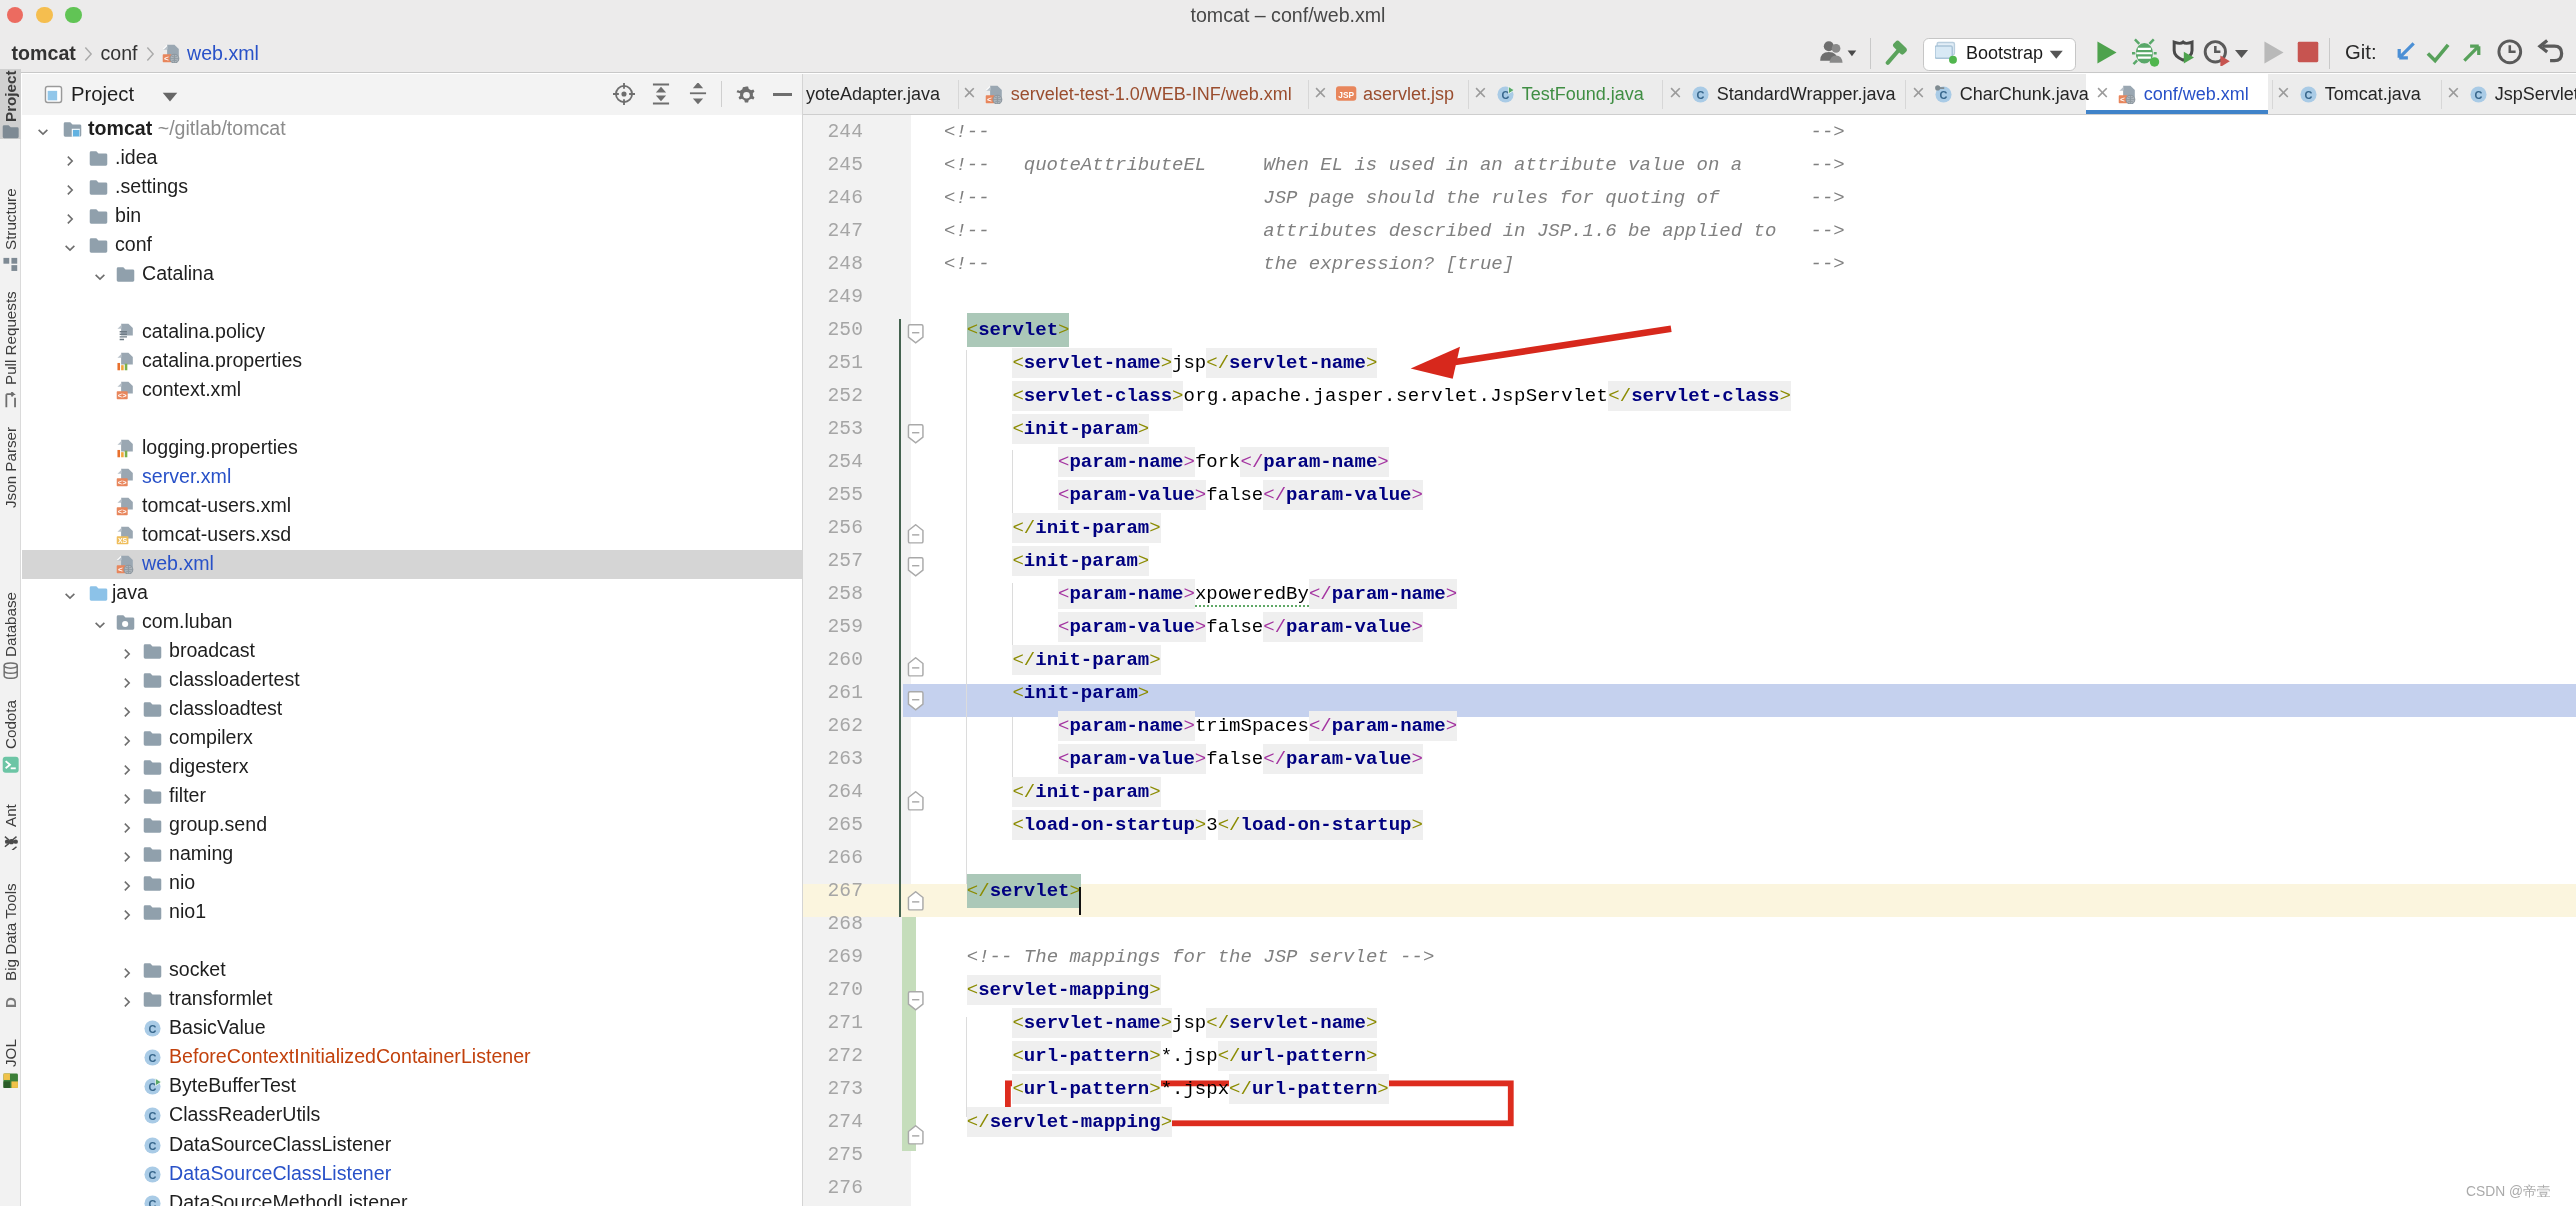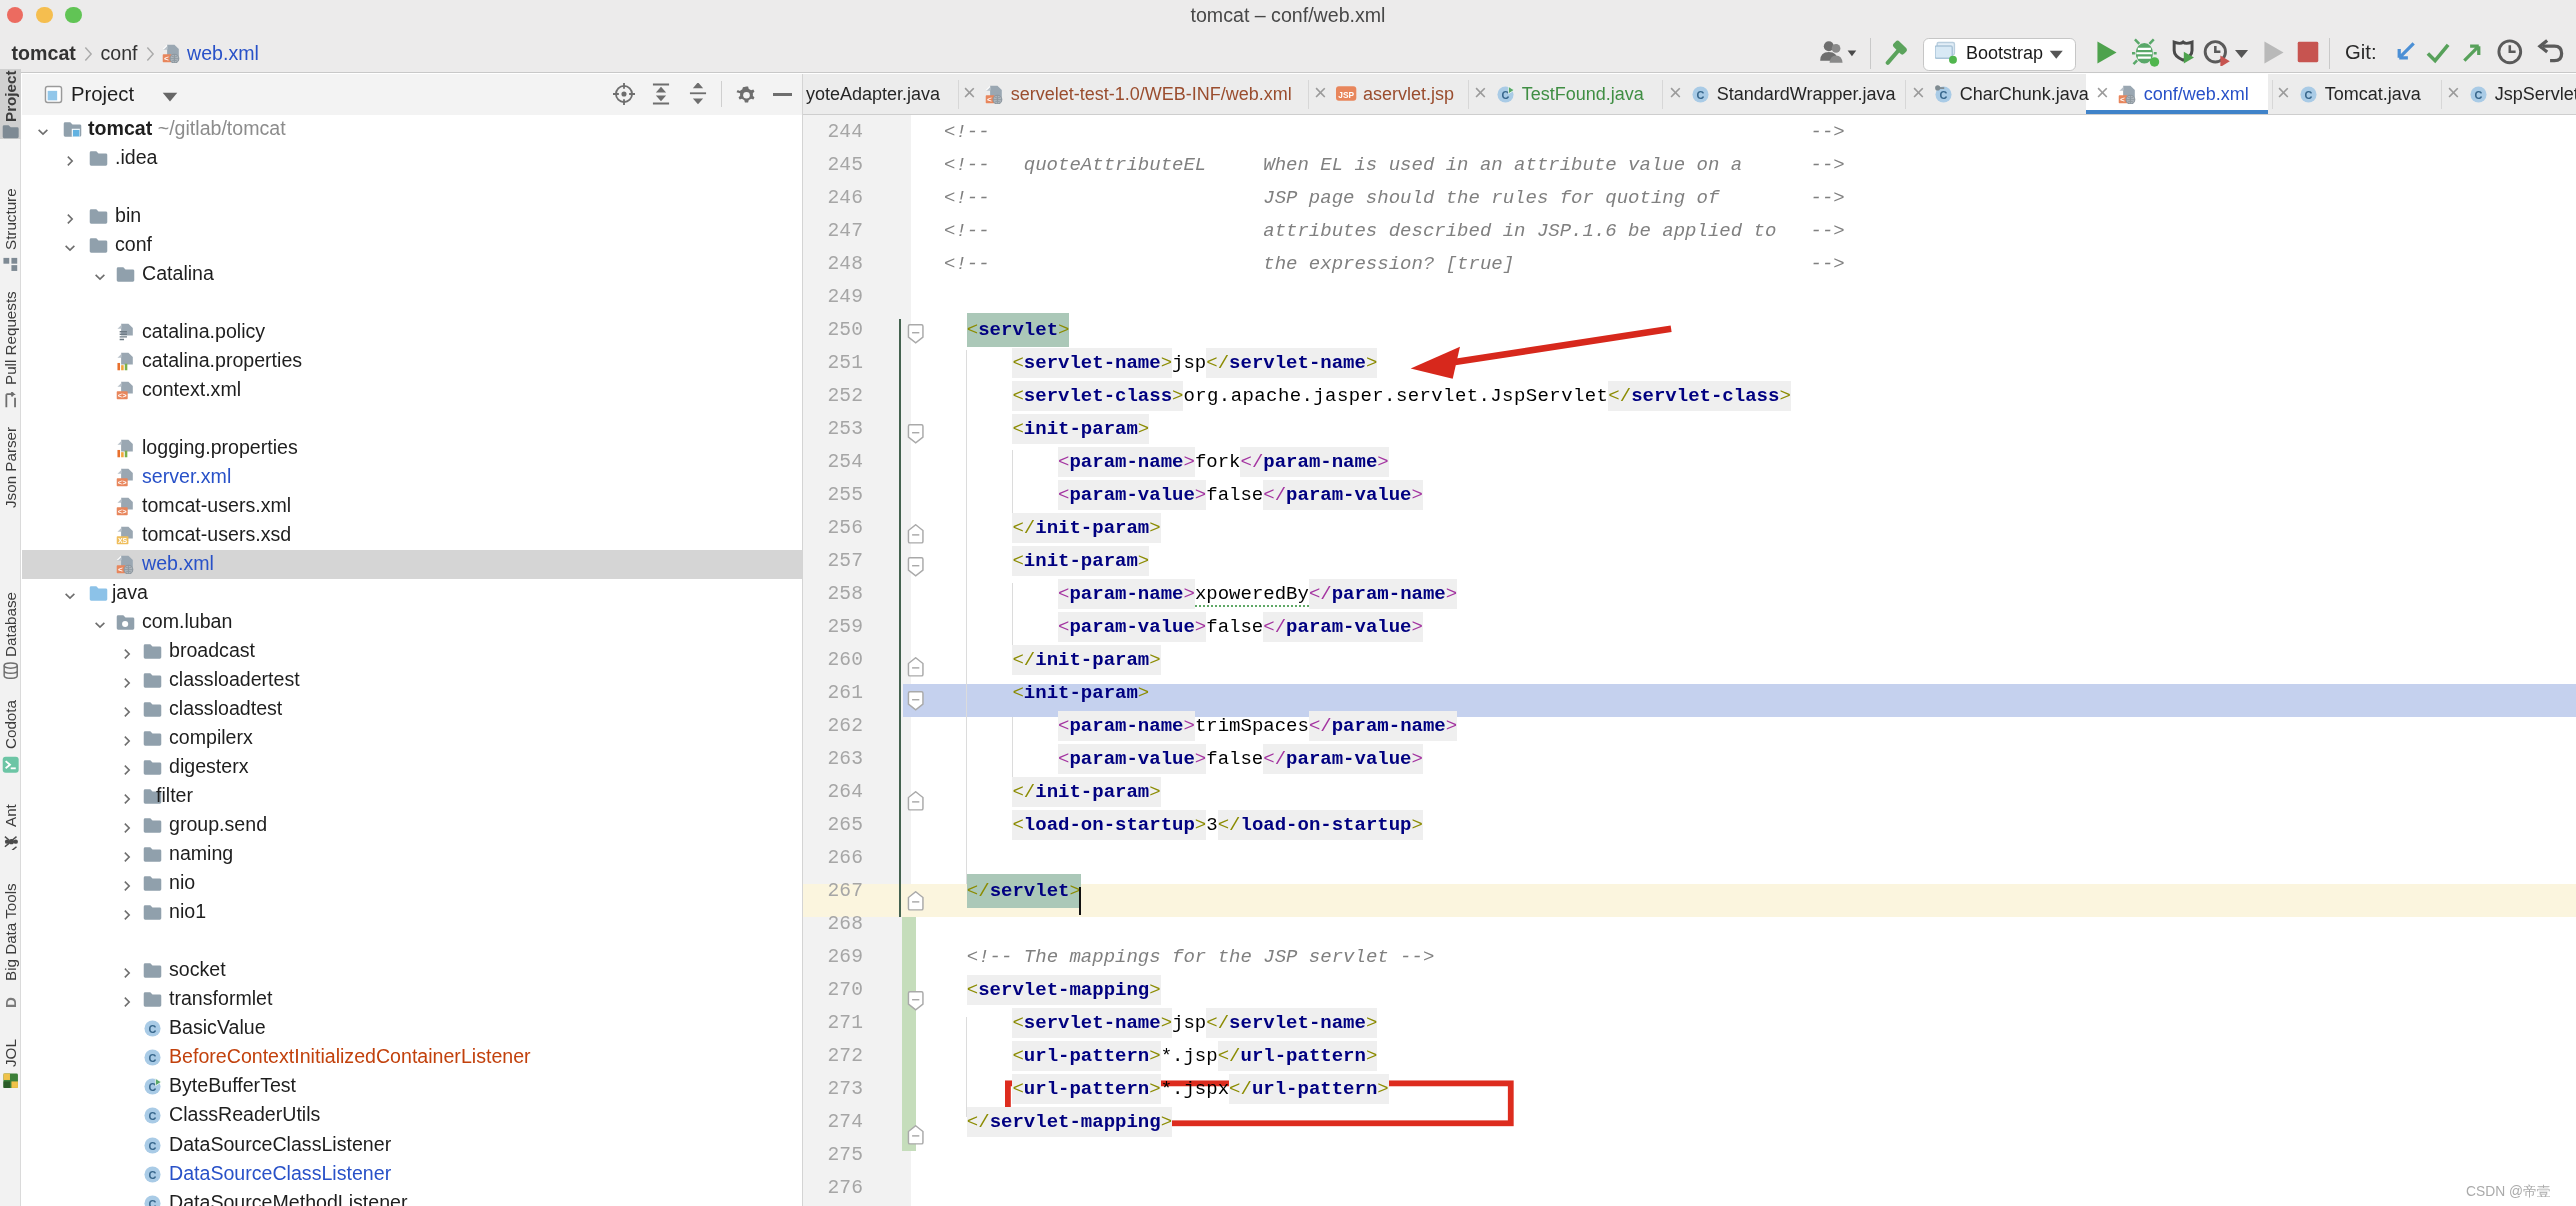--- a/index.html
+++ b/index.html
@@ -225,20 +225,29 @@
     </div>
 <div class="trow" style="left:0;top:70px;width:780px">
       <span class="abs" style="left:40px;top:6.5px"><svg width="16" height="16" viewBox="0 0 22 22" style="">
           <path d="M8 5 l6 6 -6 6" stroke="#6E6E6E" stroke-width="2.2" fill="none"></path>
         </svg></span>
       <span class="abs" style="left:67px;top:5.1px"><svg width="19" height="19" viewBox="0 0 26 26" style="">
           <path d="M1 5 q0-2 2-2 h7 l3 3 h10 q2 0 2 2 v13 q0 2-2 2 H3 q-2 0-2-2 Z" fill="#90A0AC"></path>
         </svg></span>
       <span class="abs" style="left:93px;top:2.2px;color:#1e1e1e">.idea</span>
     </div>
+<div class="trow" style="left:0;top:99px;width:780px">
+      <span class="abs" style="left:40px;top:6.5px"><svg width="16" height="16" viewBox="0 0 22 22" style="">
+          <path d="M8 5 l6 6 -6 6" stroke="#6E6E6E" stroke-width="2.2" fill="none"></path>
+        </svg></span>
+      <span class="abs" style="left:67px;top:5.1px"><svg width="19" height="19" viewBox="0 0 26 26" style="">
+          <path d="M1 5 q0-2 2-2 h7 l3 3 h10 q2 0 2 2 v13 q0 2-2 2 H3 q-2 0-2-2 Z" fill="#90A0AC"></path>
+        </svg></span>
+      <span class="abs" style="left:93px;top:2.2px;color:#1e1e1e">.settings</span>
+    </div>
 <div class="trow" style="left:0;top:128px;width:780px">
       <span class="abs" style="left:40px;top:6.5px"><svg width="16" height="16" viewBox="0 0 22 22" style="">
           <path d="M8 5 l6 6 -6 6" stroke="#6E6E6E" stroke-width="2.2" fill="none"></path>
         </svg></span>
       <span class="abs" style="left:67px;top:5.1px"><svg width="19" height="19" viewBox="0 0 26 26" style="">
           <path d="M1 5 q0-2 2-2 h7 l3 3 h10 q2 0 2 2 v13 q0 2-2 2 H3 q-2 0-2-2 Z" fill="#90A0AC"></path>
         </svg></span>
       <span class="abs" style="left:93px;top:2.2px;color:#1e1e1e">bin</span>
     </div>
 <div class="trow" style="left:0;top:157px;width:780px">
@@ -406,21 +415,21 @@
         </svg></span>
       <span class="abs" style="left:147px;top:2.2px;color:#1e1e1e">digesterx</span>
     </div>
 <div class="trow" style="left:0;top:708px;width:780px">
       <span class="abs" style="left:97px;top:6.5px"><svg width="16" height="16" viewBox="0 0 22 22" style="">
           <path d="M8 5 l6 6 -6 6" stroke="#6E6E6E" stroke-width="2.2" fill="none"></path>
         </svg></span>
       <span class="abs" style="left:121px;top:5.1px"><svg width="19" height="19" viewBox="0 0 26 26" style="">
           <path d="M1 5 q0-2 2-2 h7 l3 3 h10 q2 0 2 2 v13 q0 2-2 2 H3 q-2 0-2-2 Z" fill="#90A0AC"></path>
         </svg></span>
-      <span class="abs" style="left:134px;top:2.2px;color:#1e1e1e">filter</span>
+      <span class="abs" style="left:147px;top:2.2px;color:#1e1e1e">filter</span>
     </div>
 <div class="trow" style="left:0;top:737px;width:780px">
       <span class="abs" style="left:97px;top:6.5px"><svg width="16" height="16" viewBox="0 0 22 22" style="">
           <path d="M8 5 l6 6 -6 6" stroke="#6E6E6E" stroke-width="2.2" fill="none"></path>
         </svg></span>
       <span class="abs" style="left:121px;top:5.1px"><svg width="19" height="19" viewBox="0 0 26 26" style="">
           <path d="M1 5 q0-2 2-2 h7 l3 3 h10 q2 0 2 2 v13 q0 2-2 2 H3 q-2 0-2-2 Z" fill="#90A0AC"></path>
         </svg></span>
       <span class="abs" style="left:147px;top:2.2px;color:#1e1e1e">group.send</span>
     </div>

